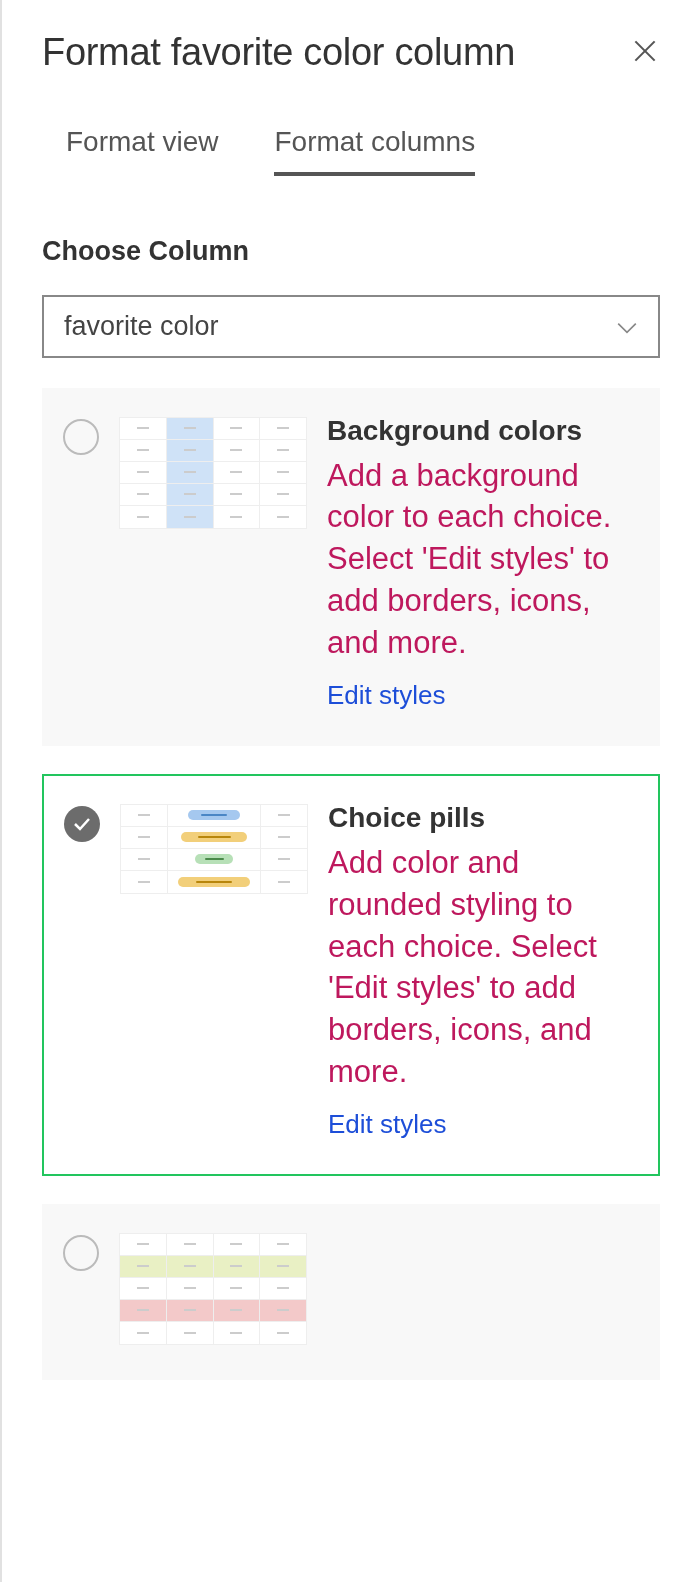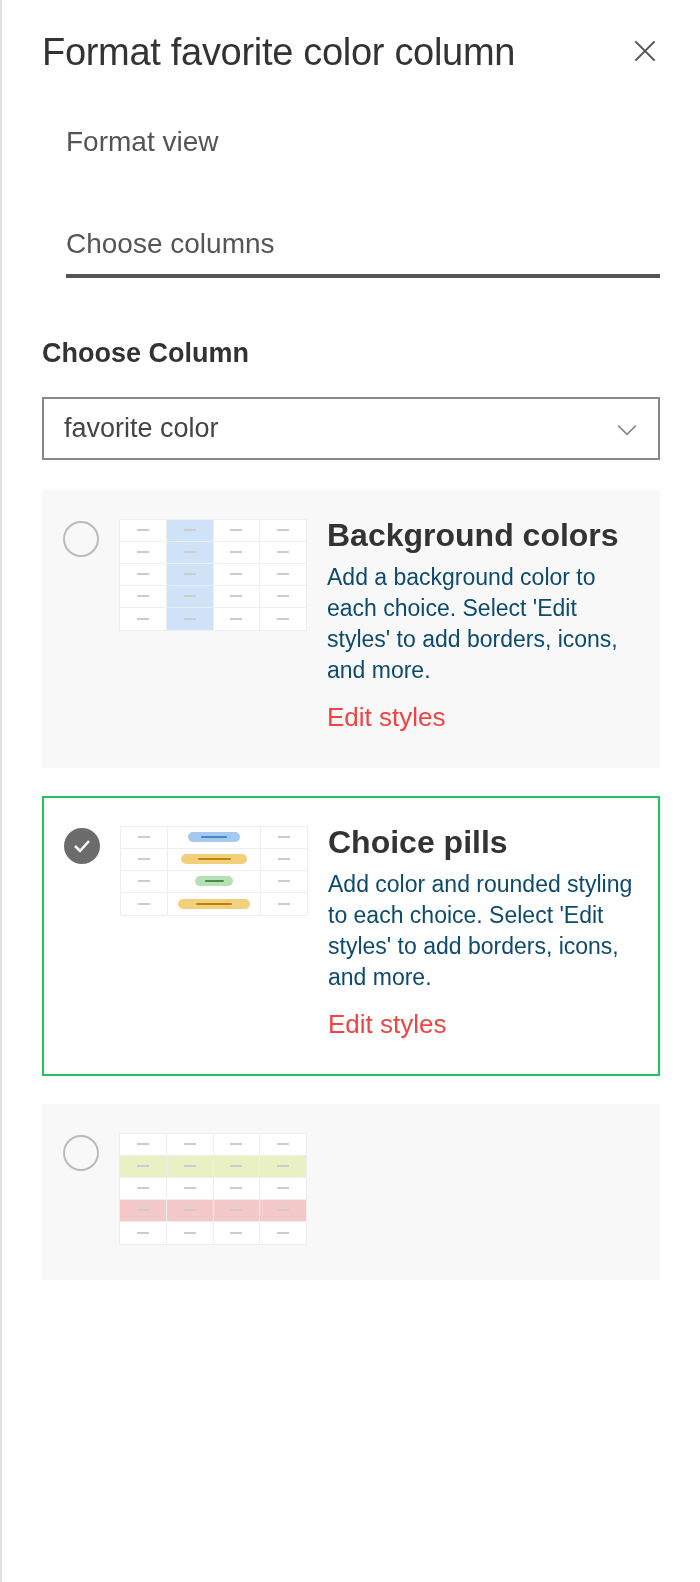--- a/index.html
+++ b/index.html
@@ -35,21 +35,20 @@
     color: #555;
     line-height: 1;
     padding: 4px;
     margin-top: 6px;
   }
   .tabs {
     display: flex;
     gap: 56px;
     margin-bottom: 60px;
     padding-left: 24px;
-    flex-direction: column;
   }
   .tab {
     font-size: 28px;
     color: #555;
     padding-bottom: 14px;
     cursor: pointer;
   }
   .tab.active {
     border-bottom: 4px solid #555;
   }
@@ -137,34 +136,34 @@
     border-radius: 5px;
   }
   .pill-blue { background: #a5c8ef; width: 52px; }
   .pill-amber { background: #f2cf7a; width: 66px; }
   .pill-green { background: #b7e0b7; width: 38px; }
   .pill-amber2 { background: #f2cf7a; width: 72px; }
   .content {
     flex: 1;
   }
   .card-title {
-    font-size: 32px;
+    font-size: 28px;
     font-weight: 600;
     color: #333;
     margin: 0 0 8px 0;
   }
   .card-desc {
-    font-size: 23px;
-    color: #0c4a6e;
+    font-size: 31px;
+    color: #be185d;
     line-height: 1.35;
     margin: 0 0 16px 0;
   }
   .card-link {
     font-size: 26px;
-    color: #ef4444;
+    color: #1d4ed8;
     cursor: pointer;
   }
   .pill-wrap { position: relative; display:flex; align-items:center; justify-content:center; }
   .pill-dash { position:absolute; width:50%; height:2px; background:#888; border-radius:1px; }
   .pill-blue .pill-dash { background:#4a86c5; }
   .pill-amber .pill-dash, .pill-amber2 .pill-dash { background:#b8860b; }
   .pill-green .pill-dash { background:#4a8a4a; }
 </style>
 </head>
 <body>
@@ -176,21 +175,21 @@
     <div class="close-btn">
       <svg viewBox="0 0 16 16" width="22" height="22">
         <line x1="1" y1="1" x2="15" y2="15" stroke="#555" stroke-width="1.5"></line>
         <line x1="15" y1="1" x2="1" y2="15" stroke="#555" stroke-width="1.5"></line>
       </svg>
     </div>
   </div>
 
   <div class="tabs">
     <div class="tab">Format view</div>
-    <div class="tab active">Choose columns</div>
+    <div class="tab active">Format columns</div>
   </div>
 
   <div class="section-label">Choose Column</div>
   <div class="select">
     <span>favorite color</span>
     <span class="chevron">
       <svg viewBox="0 0 20 12">
           <polyline points="2,2 10,10 18,2" fill="none" stroke="#888" stroke-width="1.5"></polyline>
         </svg>
     </span>

